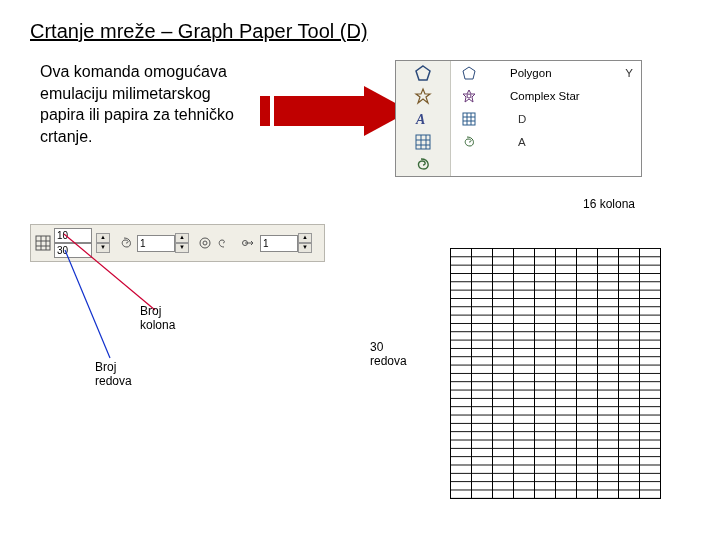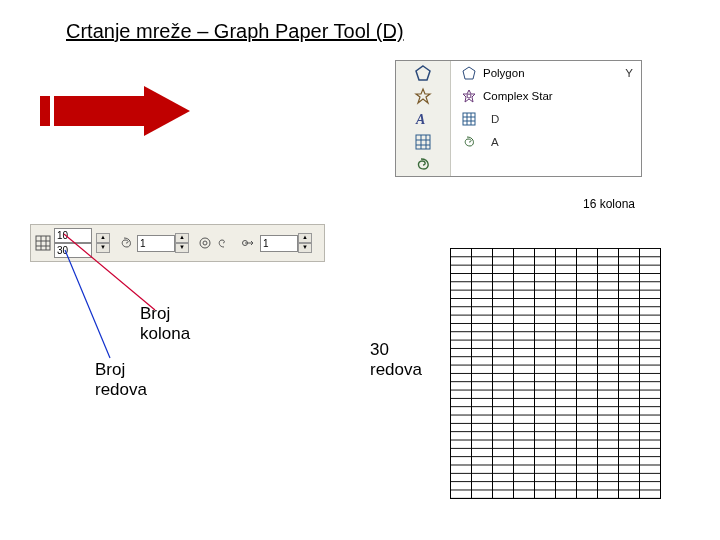--- a/index.html
+++ b/index.html
@@ -9,21 +9,20 @@
     background: #fff;
     width: 720px;
     height: 540px;
     box-sizing: border-box;
     position: relative;
   }
   .title {
     font-size: 20px;
     text-decoration: underline;
     margin-bottom: 18px;
-    margin-left: 36px;
   }
   .topwrap {
     display: flex;
     align-items: flex-start;
   }
   .paragraph {
     font-size: 16px;
     line-height: 1.35;
     width: 210px;
     margin-left: 10px;
@@ -59,20 +58,21 @@
     flex-direction: column;
     width: 190px;
   }
   .flyout-row {
     display: flex;
     align-items: center;
     height: 23px;
     padding: 0 8px;
     font-family: Tahoma, sans-serif;
     font-size: 11.5px;
+    gap: 27px;
   }
   .flyout-row .rico {
     width: 20px;
     display: inline-flex;
     align-items: center;
     justify-content: center;
     margin-right: 4px;
   }
   .flyout-row .lbl {
     flex: 1;
@@ -130,21 +130,21 @@
     background: #e8e6de;
     border: 1px solid #999;
     font-size: 6px;
     line-height: 6px;
     text-align: center;
     cursor: pointer;
   }
   .anno {
     position: absolute;
     font-family: Tahoma, sans-serif;
-    font-size: 17px;
+    font-size: 12px;
     line-height: 1.2;
   }
   .grid-demo {
     position: absolute;
     left: 450px;
     top: 248px;
     width: 210px;
     height: 250px;
     background: #fff;
     background-image:
@@ -155,20 +155,21 @@
     border-bottom: 1px solid #000;
   }
   svg { display: block; }
 </style>
 </head>
 <body>
 
 <div class="title">Crtanje mreže – Graph Paper Tool (D)</div>
 
 <div class="topwrap">
+  <div class="paragraph">Ova komanda omogućava emulaciju milimetarskog papira ili papira za tehničko crtanje.</div>
   <div class="arrow">
     <svg width="150" height="50">
       <rect x="0" y="10" width="10" height="30" fill="#c00000"></rect>
       <rect x="14" y="10" width="90" height="30" fill="#c00000"></rect>
       <polygon points="104,0 150,25 104,50" fill="#c00000"></polygon>
     </svg>
   </div>
 </div>
 
 <div class="flyout">

